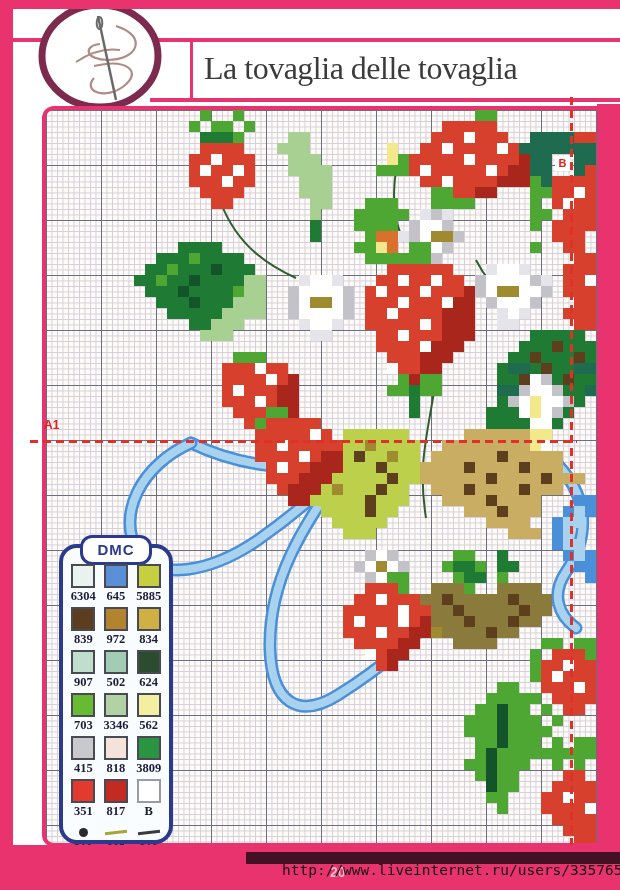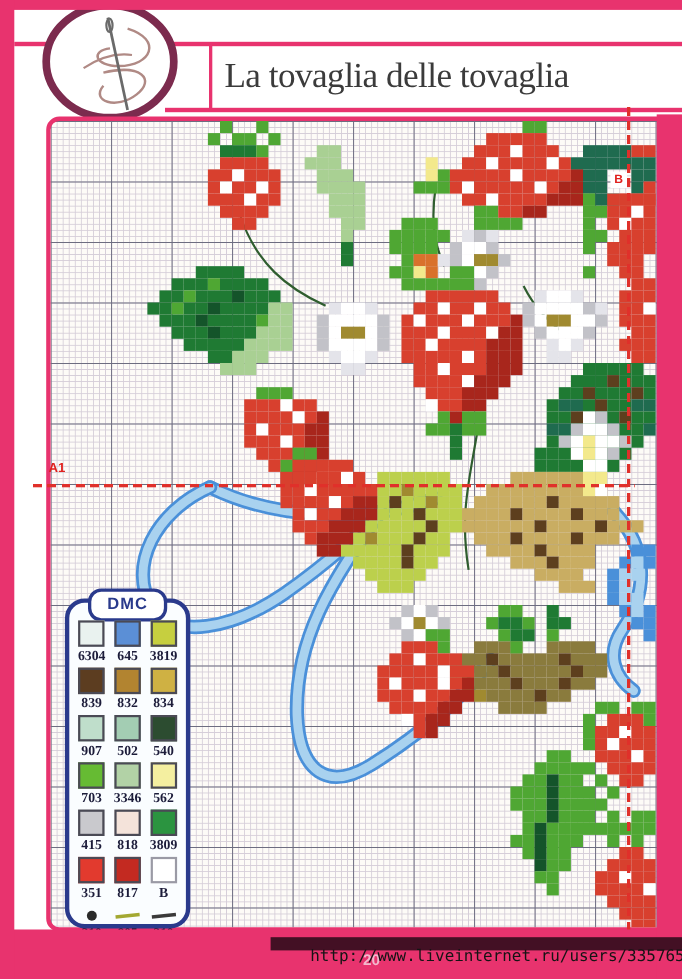--- a/index.html
+++ b/index.html
@@ -1216,45 +1216,45 @@
       <div class="legend-item">
         <div class="legend-swatch" style="background: rgb(233, 242, 239);"></div>
         <div class="legend-code">6304</div>
       </div>
       <div class="legend-item">
         <div class="legend-swatch" style="background: rgb(91, 143, 214);"></div>
         <div class="legend-code">645</div>
       </div>
       <div class="legend-item">
         <div class="legend-swatch" style="background: rgb(198, 207, 63);"></div>
-        <div class="legend-code">3819</div>
+        <div class="legend-code">5885</div>
       </div>
       <div class="legend-item">
         <div class="legend-swatch" style="background: rgb(92, 61, 32);"></div>
         <div class="legend-code">839</div>
       </div>
       <div class="legend-item">
         <div class="legend-swatch" style="background: rgb(178, 132, 48);"></div>
-        <div class="legend-code">832</div>
+        <div class="legend-code">972</div>
       </div>
       <div class="legend-item">
         <div class="legend-swatch" style="background: rgb(207, 177, 67);"></div>
         <div class="legend-code">834</div>
       </div>
       <div class="legend-item">
         <div class="legend-swatch" style="background: rgb(191, 222, 203);"></div>
         <div class="legend-code">907</div>
       </div>
       <div class="legend-item">
         <div class="legend-swatch" style="background: rgb(163, 205, 179);"></div>
         <div class="legend-code">502</div>
       </div>
       <div class="legend-item">
         <div class="legend-swatch" style="background: rgb(44, 76, 48);"></div>
-        <div class="legend-code">540</div>
+        <div class="legend-code">624</div>
       </div>
       <div class="legend-item">
         <div class="legend-swatch" style="background: rgb(102, 187, 51);"></div>
         <div class="legend-code">703</div>
       </div>
       <div class="legend-item">
         <div class="legend-swatch" style="background: rgb(178, 210, 166);"></div>
         <div class="legend-code">3346</div>
       </div>
       <div class="legend-item">

